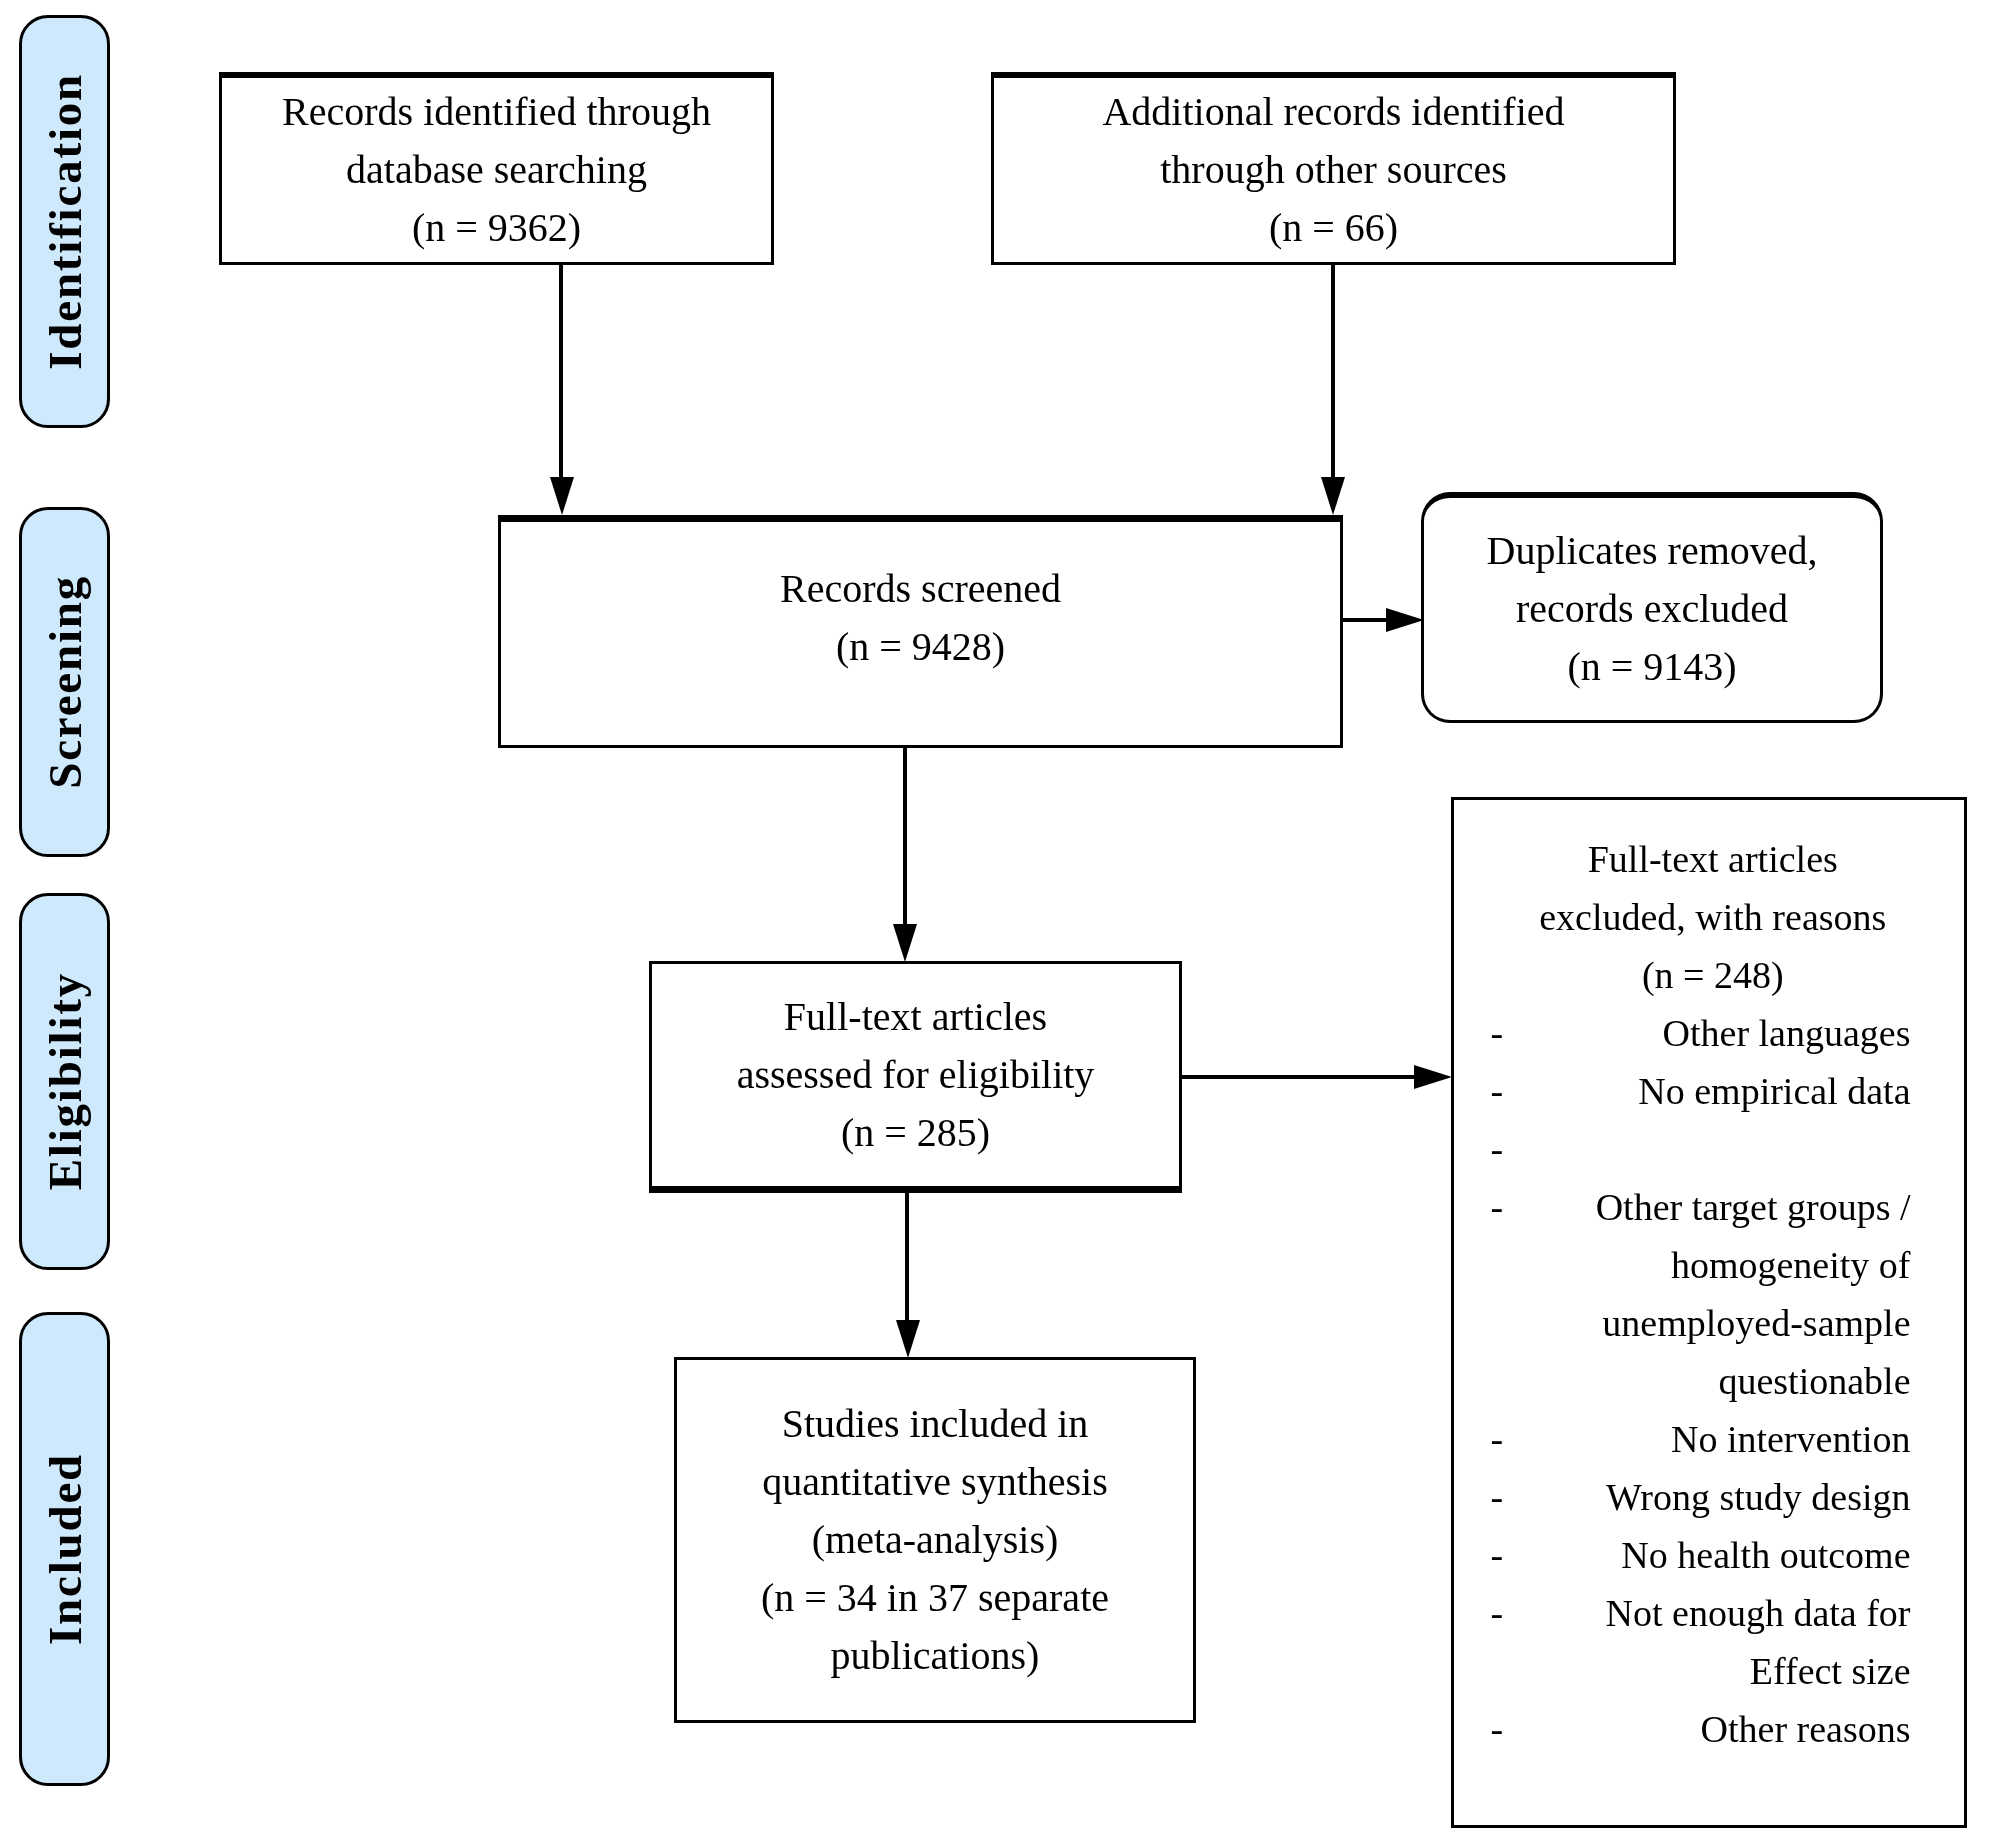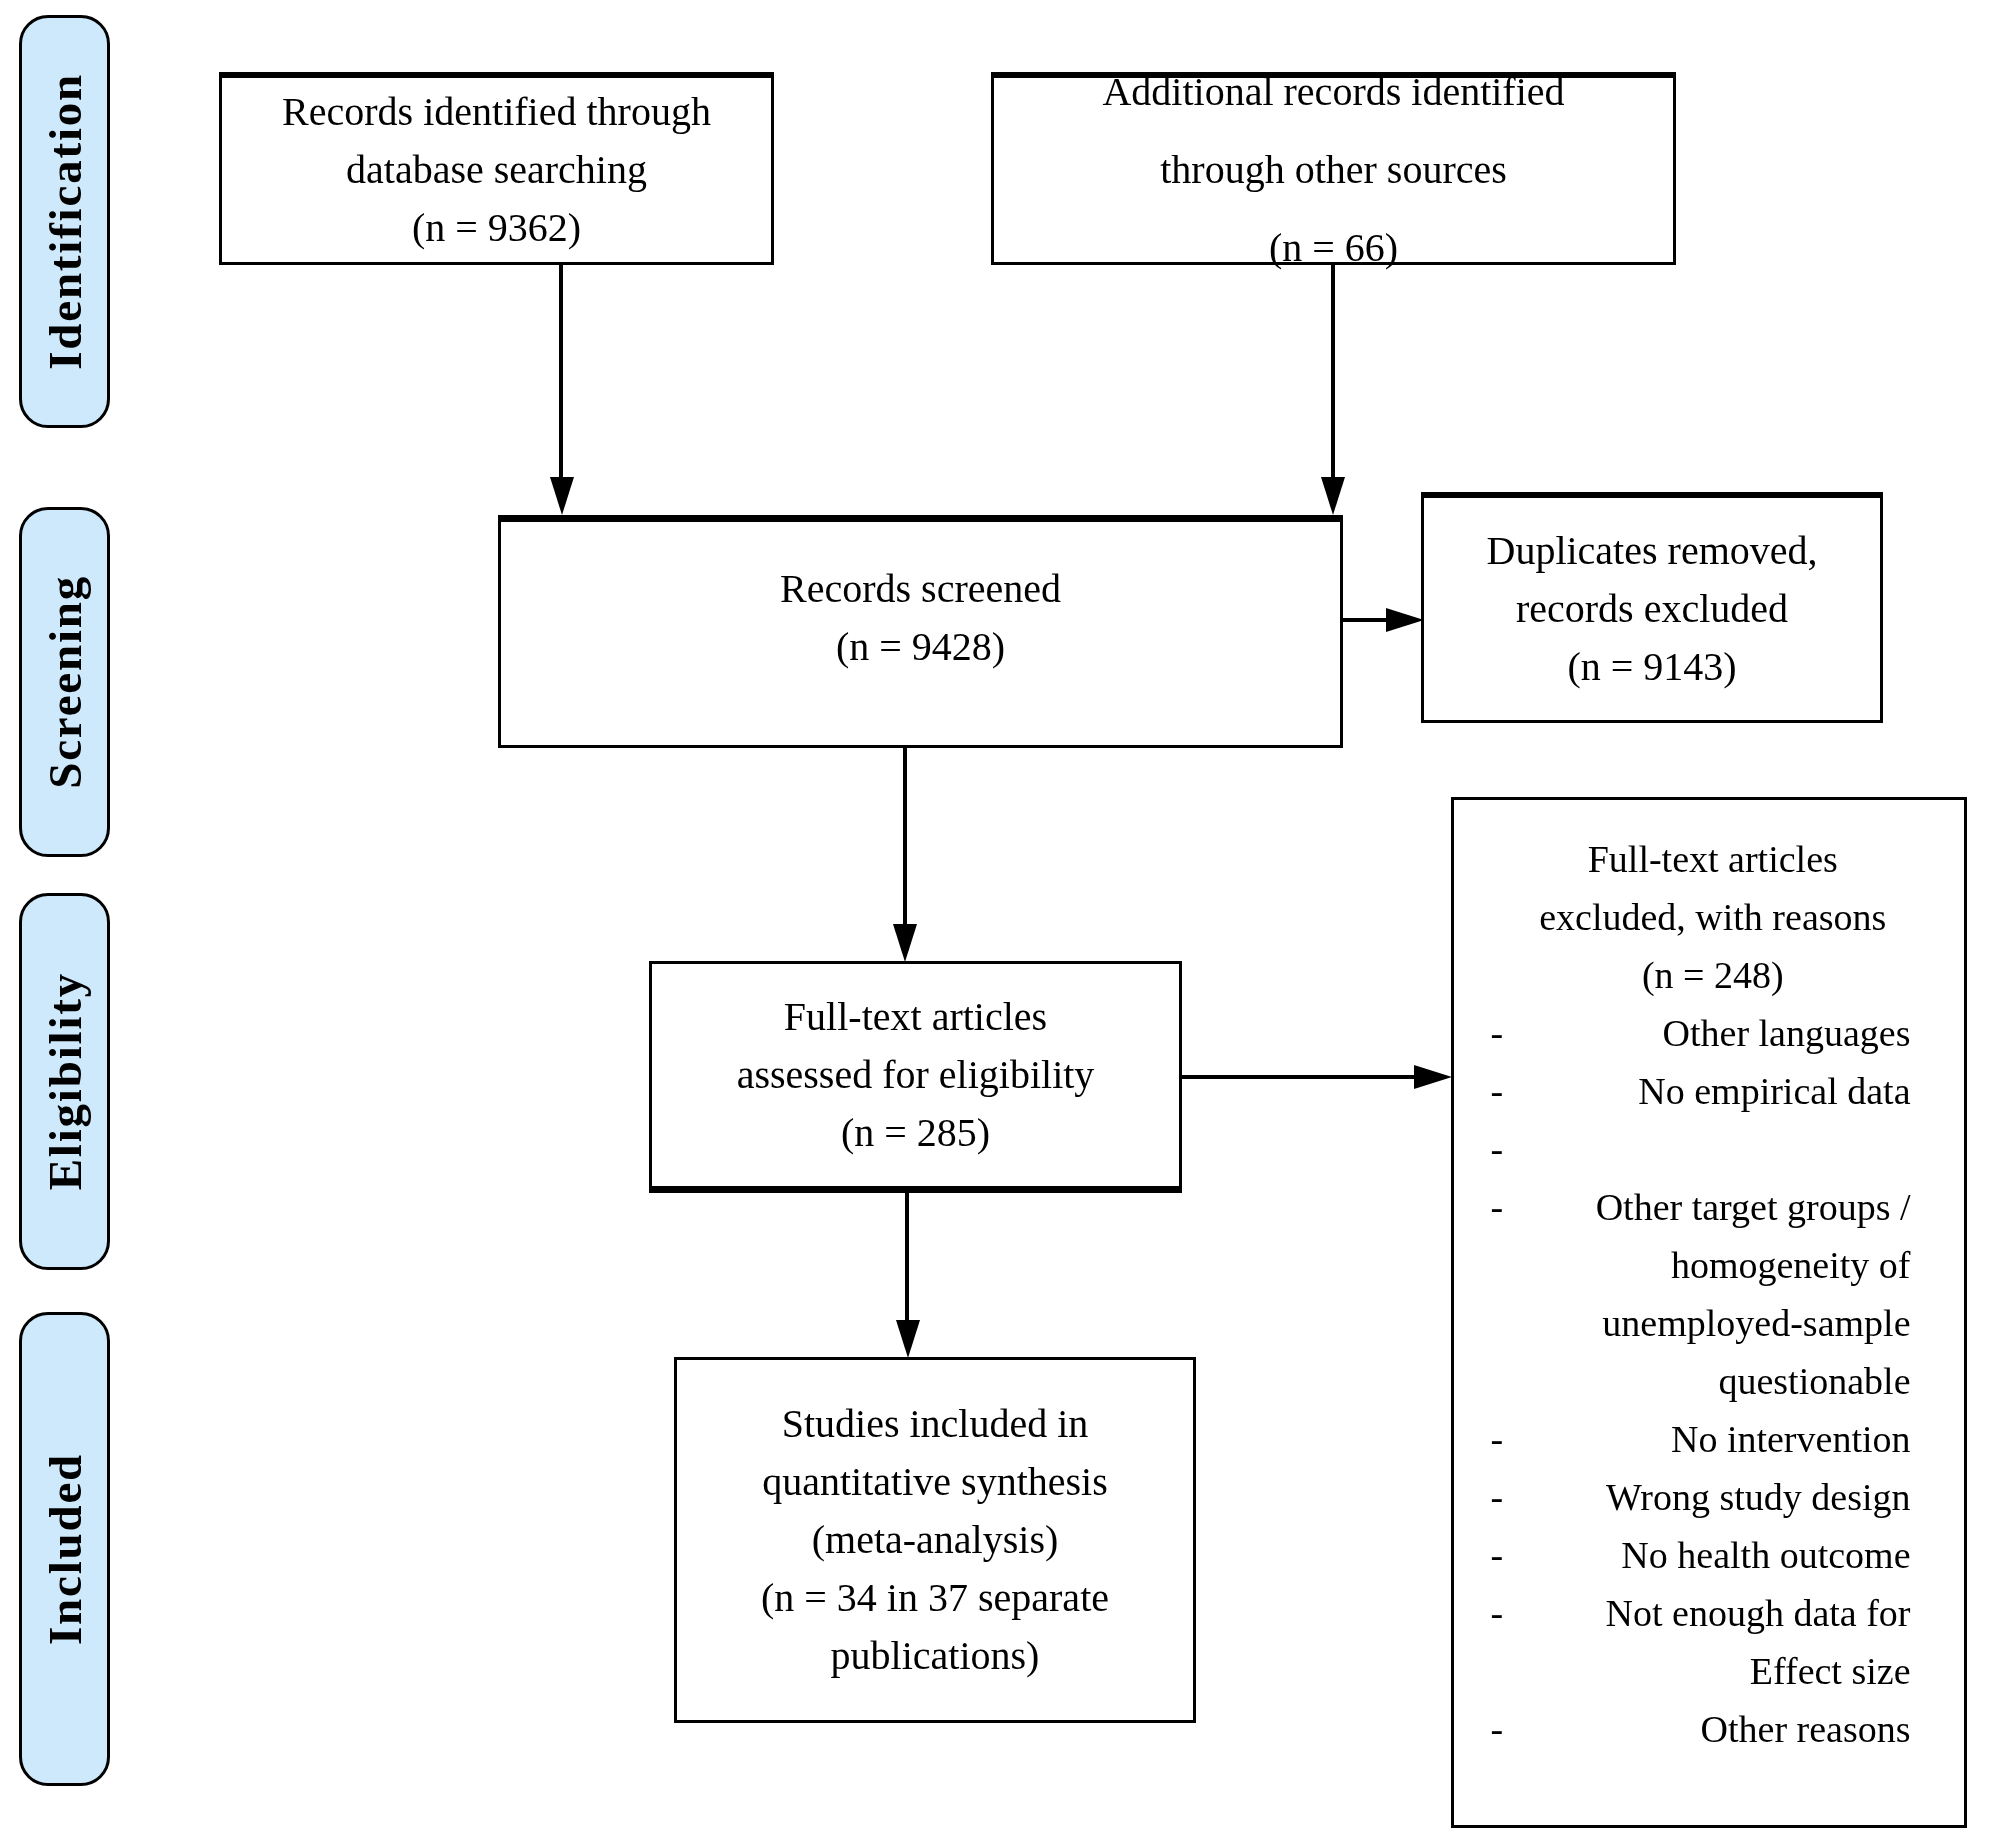--- a/index.html
+++ b/index.html
@@ -85,32 +85,32 @@
   <div class="stage" style="top:1312px;height:474px;">
     <span>Included</span>
   </div>
 
   <div class="fbox" style="left:219px;top:72px;width:555px;height:193px;border-top-width:6px;">
     <span class="ln">Records identified through</span>
     <span class="ln">database searching</span>
     <span class="ln">(n = 9362)</span>
   </div>
 
-  <div class="fbox" style="left:991px;top:72px;width:685px;height:193px;border-top-width:6px;gap:20px;">
+  <div class="fbox" style="left:991px;top:72px;width:685px;height:193px;border-top-width:6px;">
     <span class="ln">Additional records identified</span>
     <span class="ln">through other sources</span>
     <span class="ln">(n = 66)</span>
   </div>
 
   <div class="fbox" style="left:498px;top:515px;width:845px;height:233px;border-top-width:7.3px;padding-bottom:31px;">
     <span class="ln">Records screened</span>
     <span class="ln">(n = 9428)</span>
   </div>
 
-  <div class="fbox" style="left:1421px;top:492px;width:462px;height:231px;border-top-width:6px;">
+  <div class="fbox" style="left:1421px;top:492px;width:462px;height:231px;border-top-width:6px;border-radius:29px;">
     <span class="ln">Duplicates removed,</span>
     <span class="ln">records excluded</span>
     <span class="ln">(n = 9143)</span>
   </div>
 
   <div class="fbox" style="left:649px;top:961px;width:533px;height:232px;border-bottom-width:7.3px;">
     <span class="ln">Full-text articles</span>
     <span class="ln">assessed for eligibility</span>
     <span class="ln">(n = 285)</span>
   </div>

